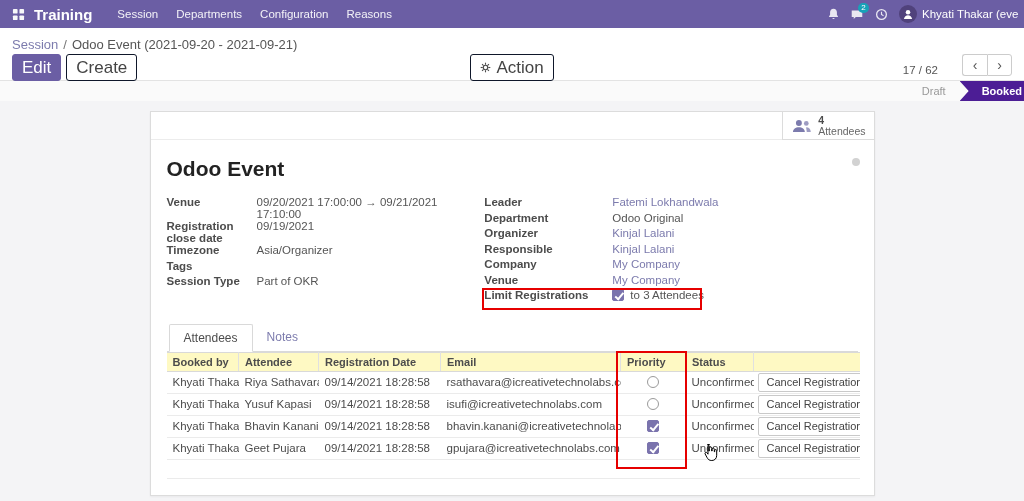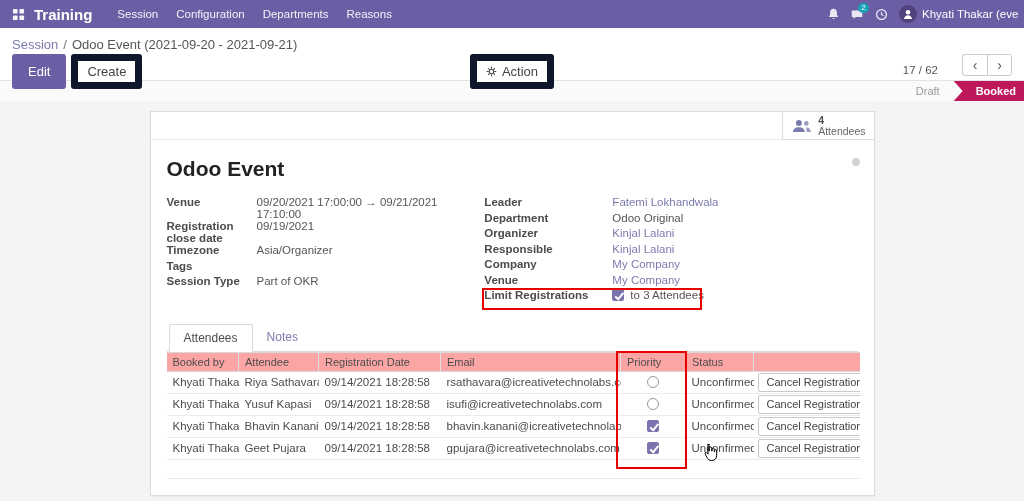--- a/index.html
+++ b/index.html
@@ -20,35 +20,35 @@
   .avatar { width:18px; height:18px; border-radius:50%; background:#50427c; display:flex; align-items:center; justify-content:center; margin-left:6px; cursor:pointer; flex-shrink:0; }
   .user-name { font-size:11.5px; white-space:nowrap; margin-left:5px; width:96px; overflow:hidden; cursor:pointer; }
 
   
   .breadcrumb-row { height:26px; display:flex; align-items:center; padding:6px 12px 0; font-size:13px; color:#555; }
   .breadcrumb-row a { color:#7c7bad; text-decoration:none; cursor:pointer; }
   .sep { margin:0 5px; color:#777; }
 
   
   .control-row { height:26px; padding:0 12px; display:flex; align-items:flex-start; position:relative; }
-  .btn { font-family:inherit; font-size:13px; line-height:1; padding:4px 9px; border:7px solid #0f172a; background:#fff; color:#444; border-radius:3px; cursor:pointer; }
+  .btn { font-family:inherit; font-size:17px; line-height:1; padding:4px 9px; border:1px solid #0f172a; background:#fff; color:#444; border-radius:3px; cursor:pointer; }
   .btn.primary { background:#6b5ea4; border-color:#6b5ea4; color:#fff; margin-right:5px; }
   .action-center { position:absolute; left:0; right:0; top:0; text-align:center; }
   .action-btn { display:inline-flex; align-items:center; gap:5px; }
   .pager { margin-left:auto; display:flex; align-items:flex-end; gap:24px; z-index:1; }
   .pager-count { font-size:11.5px; color:#555; cursor:pointer; }
   .pager-btns { display:flex; }
   .pager-btn { width:25px; height:22px; border:1px solid #ccc; background:#fff; font-size:14px; color:#555; cursor:pointer; display:flex; align-items:center; justify-content:center; padding:0; }
   .pager-btn.prev { border-right:none; border-radius:3px 0 0 3px; }
   .pager-btn.next { border-radius:0 3px 3px 0; }
 
   
   .status-row { height:21px; border-top:1px solid #e3e3e3; background:#fafafa; display:flex; justify-content:flex-end; align-items:stretch; }
   .status-step { font-size:11px; display:flex; align-items:center; padding:0 14px; color:#999; cursor:pointer; }
-  .status-step.active { background:#be185d; color:#fff; font-weight:bold; padding:0 8px 0 22px;
+  .status-step.active { background:#4c1d95; color:#fff; font-weight:bold; padding:0 2px 0 22px;
     clip-path:polygon(0 0,100% 0,100% 100%,0 100%,9px 50%); }
 
   
   .content { background:#f4f4f6; height:400px; }
   .sheet { width:725px; margin:0 auto; position:relative; top:10px; background:#fff; border:1px solid #dcdcdc; min-height:378px; box-shadow:0 1px 2px rgba(0,0,0,.05); }
   .button-box { height:28px; border-bottom:1px solid #ececec; position:relative; }
   .stat-button { position:absolute; right:0; top:0; height:28px; width:92px; border-left:1px solid #dcdcdc; border-bottom:1px solid #dcdcdc; display:flex; align-items:center; gap:6px; padding:0 8px; cursor:pointer; background:#fff; }
   .stat-text { display:flex; flex-direction:column; line-height:11px; font-size:10.5px; color:#666; }
   .stat-value { font-weight:bold; color:#4c4c4c; }
   .grey-dot { position:absolute; right:14px; top:46px; width:8px; height:8px; border-radius:50%; background:#d2d2d2; }
@@ -72,21 +72,21 @@
   .o-check.checked { background:#7a73ad; border-color:#7a73ad; border-radius:2px; }
   .o-check.checked::after { content:""; position:absolute; left:3.5px; top:0.5px; width:3px; height:6.5px; border:solid #fff; border-width:0 2px 2px 0; transform:rotate(40deg); }
 
   
   .tabs { margin-top:18px; border-bottom:1px solid #d9d9d9; display:flex; padding-left:2px; }
   .tab { font-size:12px; padding:6px 14px; color:#7c7bad; cursor:pointer; position:relative; top:1px; }
   .tab.active { background:#fff; border:1px solid #d9d9d9; border-bottom:1px solid #fff; border-radius:2px 2px 0 0; color:#4c4c4c; }
 
   
   table.attendees { width:693px; table-layout:fixed; border-collapse:collapse; font-size:11.5px; }
-  th { background:#fca5a5; font-size:11px; font-weight:normal; text-align:left; padding:3px 6px; border-top:1px solid #d9d9d9; border-bottom:1px solid #d9d9d9; border-right:1px solid #e0e0e0; color:#4c4c4c; height:19px; cursor:pointer; }
+  th { background:#fef9c3; font-size:11px; font-weight:bold; text-align:left; padding:3px 6px; border-top:1px solid #d9d9d9; border-bottom:1px solid #d9d9d9; border-right:1px solid #e0e0e0; color:#4c4c4c; height:19px; cursor:pointer; }
   th:last-child { border-right:none; cursor:default; }
   th.col-priority { text-align:left; }
   td { padding:2.5px 6px; border-bottom:1px solid #ebebeb; height:19px; overflow:hidden; white-space:nowrap; color:#4c4c4c; }
   td.col-priority { text-align:center; }
   td.col-action { padding:1px 4px; }
   .cancel-btn { font-size:11px; padding:2.5px 8px; border:1px solid #c9c9c9; background:#fff; border-radius:2px; cursor:pointer; color:#444; white-space:nowrap; }
   tr.empty td { height:19px; }
 
   
   .annotation { position:absolute; border:2px solid #e60000; pointer-events:none; z-index:40; }
@@ -101,22 +101,22 @@
   <span class="apps-btn">
     <svg width="13" height="13" viewBox="0 0 14 14" fill="rgba(255,255,255,.95)">
         <rect x="1" y="1" width="5" height="5" rx="1"></rect>
         <rect x="8" y="1" width="5" height="5" rx="1"></rect>
         <rect x="1" y="8" width="5" height="5" rx="1"></rect>
         <rect x="8" y="8" width="5" height="5" rx="1"></rect>
       </svg>
   </span>
   <span class="app-name">Training</span>
   <span class="nav-item">Session</span>
+  <span class="nav-item">Departments</span>
   <span class="nav-item">Configuration</span>
-  <span class="nav-item">Departments</span>
   <span class="nav-item">Reasons</span>
 
   <span class="topbar-right">
     <span class="nav-icon">
       <svg width="13" height="14" viewBox="0 0 16 16" fill="rgba(255,255,255,.85)">
           <path d="M8 1.5c-2.6 0-4.2 1.9-4.2 4.4v3L2.5 11v.8h11V11l-1.3-2.1v-3C12.2 3.4 10.6 1.5 8 1.5z"></path>
           <path d="M6.6 12.8a1.4 1.4 0 0 0 2.8 0z"></path>
         </svg>
     </span>
     <span class="nav-icon">

